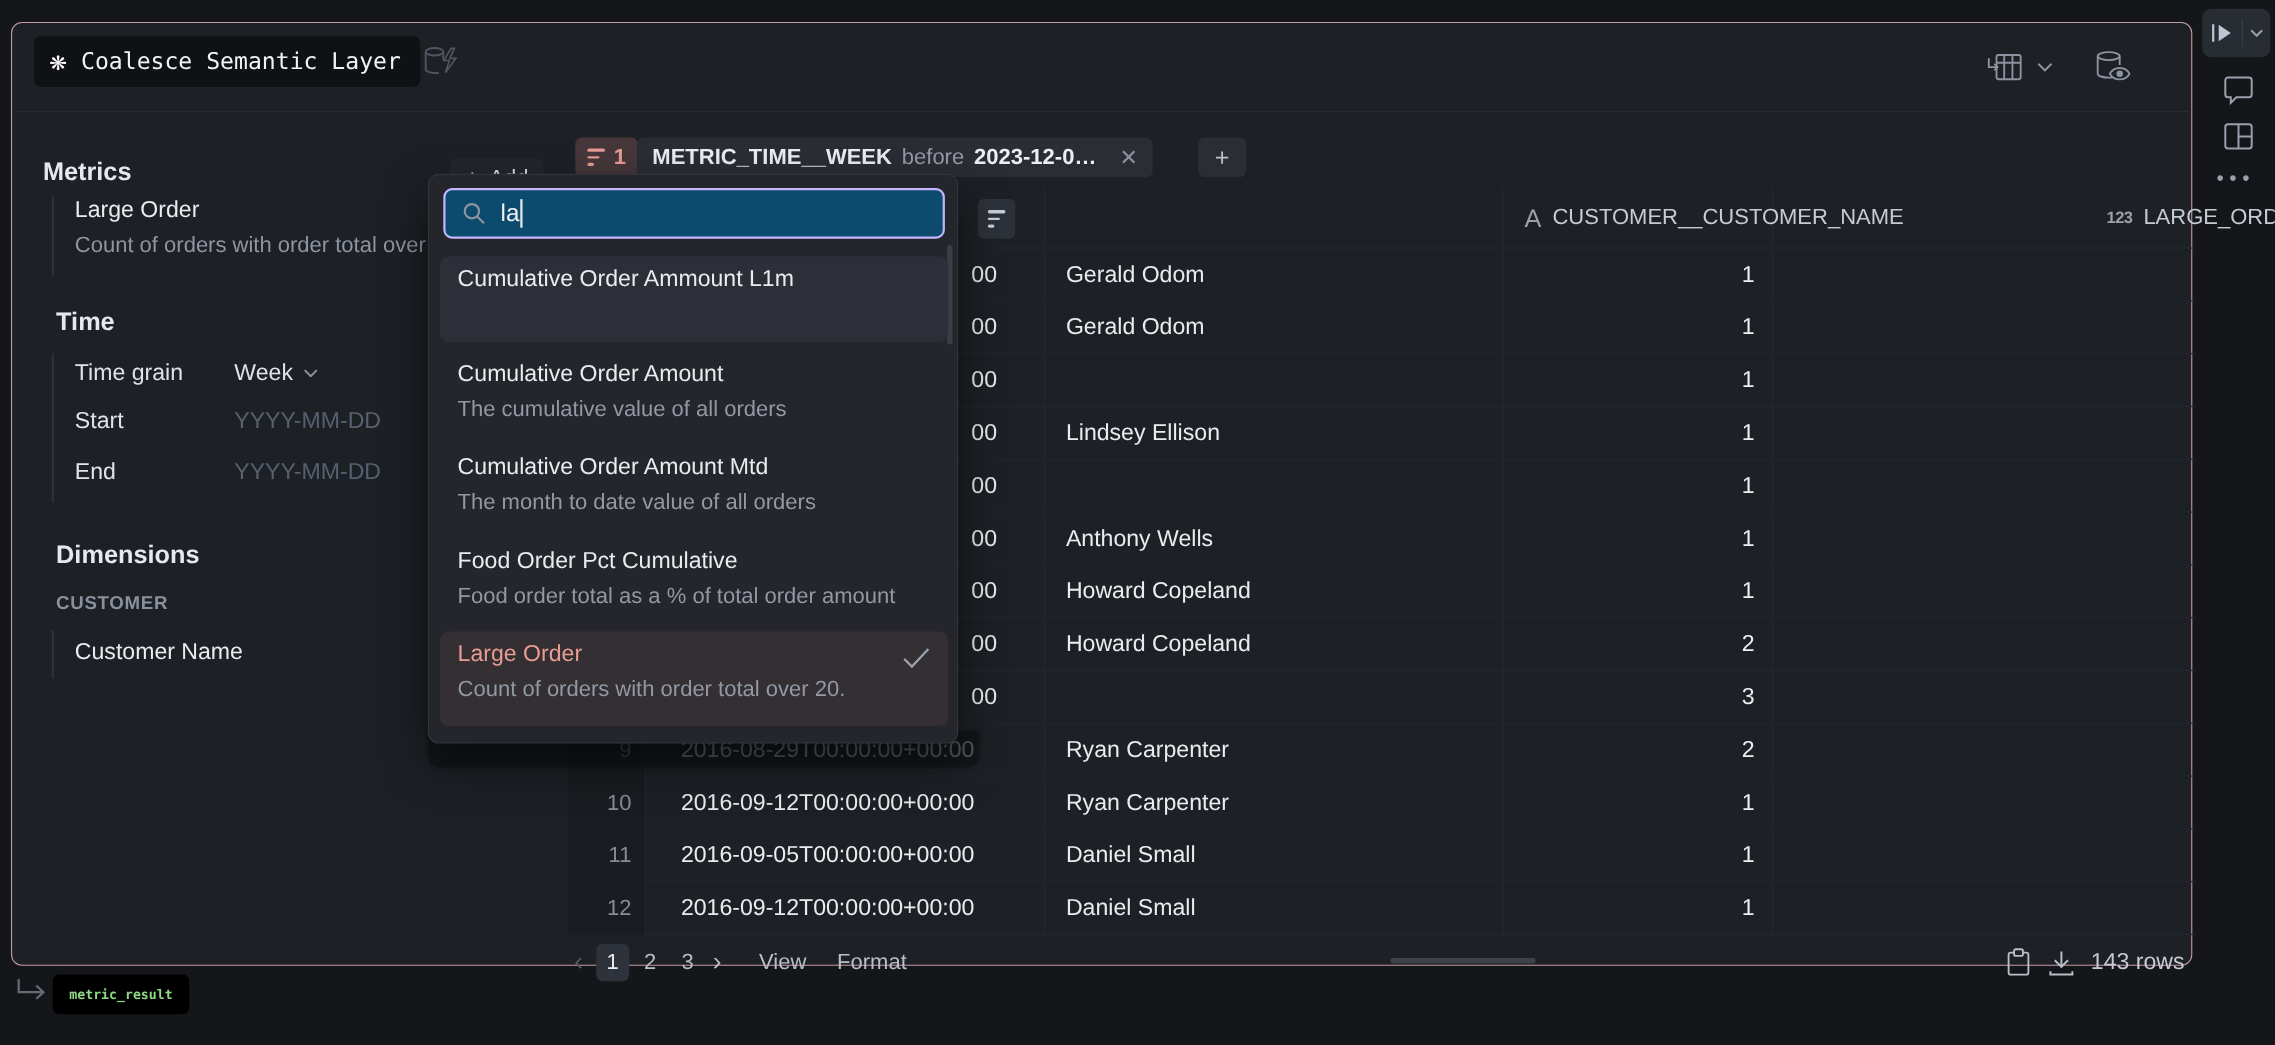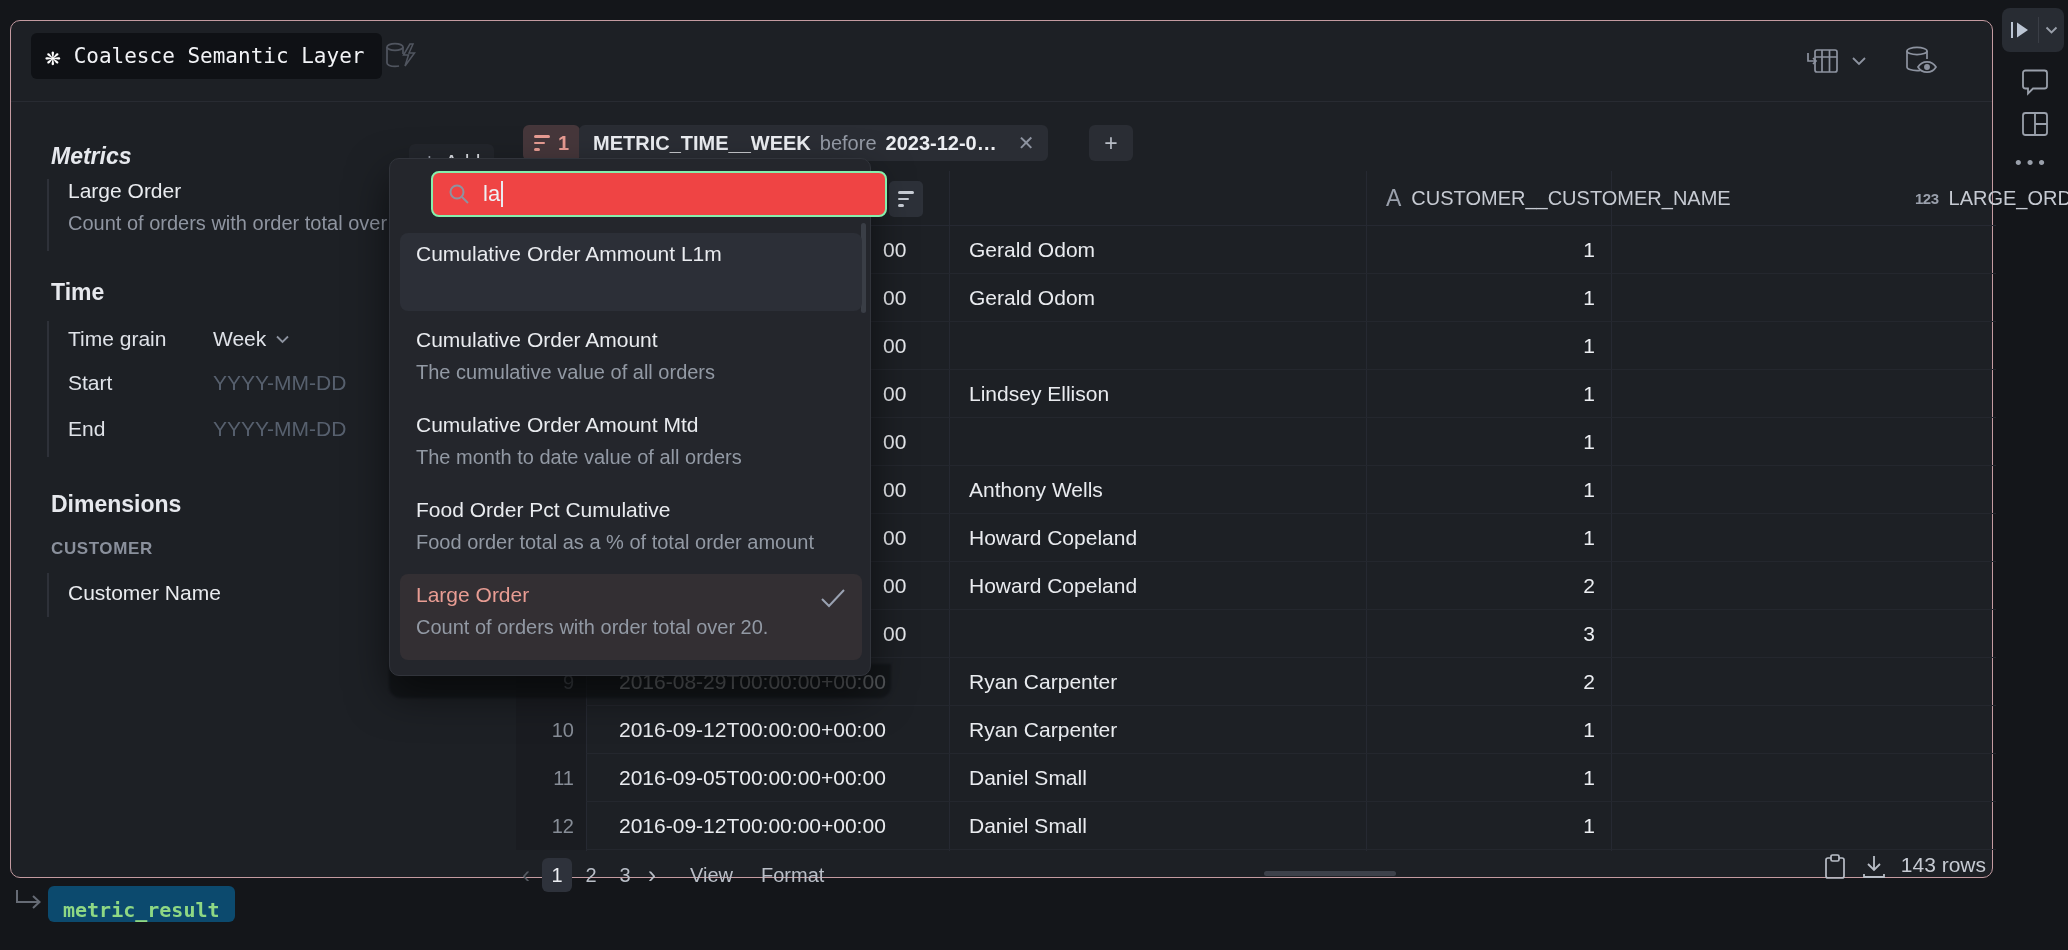--- a/index.html
+++ b/index.html
@@ -84,32 +84,32 @@
   .td-name{ left:433px; width:417px; padding-left:20px; color:#e9ebef; }
   .td-val{ left:850px; width:245px; justify-content:flex-end; padding-right:16px; color:#eceef2; }
   
   .tfoot{ position:absolute; left:505px; top:832px; width:1480px; height:44px; display:flex; align-items:center; color:#b9bec7; font-size:20px; }
   .pg-prev{ color:#565b63; font-size:24px; margin:0 10px 0 6px; }
   .pg-next{ color:#b9bec7; font-size:24px; margin:0 6px; }
   .pg{ min-width:30px; height:34px; display:inline-flex; align-items:center; justify-content:center; border-radius:6px; margin:0 2px; color:#b9bec7; }
   .pg.active{ background:#2e323b; color:#eceef2; }
   .foot-btn{ margin-left:28px; color:#b9bec7; }
   .hscroll{ position:absolute; left:748px; top:18px; width:132px; height:5px; border-radius:3px; background:#3d414a; }
-  .foot-right{ position:absolute; right:10px; top:0; height:44px; display:flex; align-items:flex-start; gap:14px; color:#c6cad2; font-size:21px; }
+  .foot-right{ position:absolute; right:10px; top:0; height:44px; display:flex; align-items:center; gap:14px; color:#c6cad2; font-size:21px; }
   
   .shadow-patch{ position:absolute; left:389px; top:664px; width:502px; height:34px; background:rgba(15,17,21,.68); border-radius:0 0 12px 12px; z-index:40; filter:blur(1px); }
   .dropdown{
     position:absolute; left:389px; top:158px; width:482px; height:518px; z-index:50;
     background:#24262c; border:1px solid #31343b; border-radius:10px;
     box-shadow:0 18px 42px rgba(0,0,0,.55);
   }
   .dd-search{
     position:absolute; left:13px; top:12px; width:456px; height:46px;
-    background:#ef4444; border:2px solid #86efac; border-radius:8px;
-    display:flex; align-items:center; gap:12px; padding:0 14px; font-size:22px; color:#eef0f3;margin-left:28px;
+    background:#0c4a6e; border:2px solid #c4b5fd; border-radius:8px;
+    display:flex; align-items:center; gap:12px; padding:0 14px; font-size:22px; color:#eef0f3;
   }
   .caret{ display:inline-block; width:2px; height:26px; background:#e9ebef; margin-left:1px; }
   .dd-scroll{ position:absolute; right:4px; top:64px; width:5px; height:90px; border-radius:3px; background:#3a3e46; }
   .dd-item{ position:absolute; left:10px; width:462px; height:78px; border-radius:8px; padding:9px 16px; }
   .dd-item.hover{ background:#2c2f37; }
   .dd-item.selected{ background:#332f33; height:86px; }
   .dd-title{ font-size:21px; color:#e9ebef; }
   .dd-item.selected .dd-title{ color:#e89c93; }
   .dd-desc{ font-size:20px; color:#9299a4; margin-top:9px; }
   .dd-check{ position:absolute; right:16px; top:14px; color:#9aa2b2; }
@@ -118,22 +118,22 @@
   .run-btn{
     position:absolute; right:4px; top:8px; width:62px; height:44px;
     background:#282c33; border-radius:8px; display:flex; align-items:center; justify-content:center; gap:6px;
   }
   .run-sep{ width:1px; height:26px; background:#3a3e46; }
   .rail-ic{ position:absolute; right:18px; color:#9aa0ab; }
   
   .out-arrow{ position:absolute; left:14px; top:888px; color:#666b75; }
   .out-chip{
     position:absolute; left:48px; top:886px; height:36px; padding:0 15px;
-    background:#0c4a6e; border-radius:6px; display:flex; align-items:flex-end;
-    font-family:"DejaVu Sans Mono", monospace; font-size:20px; font-weight:700; color:#8fd884;
+    background:#000000; border-radius:6px; display:flex; align-items:center;
+    font-family:"DejaVu Sans Mono", monospace; font-size:12px; font-weight:700; color:#8fd884;
   }
   svg{ display:block; }
 </style>
 </head>
 <body>
 
 <div id="app">
 
   <div class="cell">
     <div class="cell-header-divider"></div>
@@ -169,21 +169,21 @@
         <svg width="36" height="32" viewBox="0 0 36 32" fill="none" stroke="#8d93a0" stroke-width="1.7">
           <ellipse cx="16" cy="6" rx="10" ry="3.6"></ellipse>
           <path d="M6 6v16c0 2 4.5 3.6 10 3.6 1.2 0 2.4-.08 3.5-.22"></path>
           <path d="M26 6v8"></path>
           <path d="M17 22c2-3.4 5.5-5.2 9-5.2s7 1.8 9 5.2c-2 3.4-5.5 5.2-9 5.2s-7-1.8-9-5.2z"></path>
           <circle cx="26" cy="22" r="2.1" fill="#8d93a0"></circle>
         </svg>
       </span>
     </div>
 
-    <div class="h1" style="left:40px; top:122px;font-style:italic;">Metrics</div>
+    <div class="h1" style="left:28px; top:122px;">Metrics</div>
     <div class="guide" style="left:36px; top:158px; height:72px;"></div>
     <div class="metric-name" style="top:158px;">Large Order</div>
     <div class="metric-desc" style="top:191px;">Count of orders with order total over 20.</div>
 
     <div class="h1" style="left:40px; top:258px;">Time</div>
     <div class="guide" style="left:36px; top:300px; height:136px;"></div>
     <div class="kv-label" style="top:306px;">Time grain</div>
     <div class="kv-value" style="top:306px;">
       <span>Week</span>
       <svg width="15" height="9" viewBox="0 0 15 9" fill="none" stroke="#8d93a0" stroke-width="1.8">

